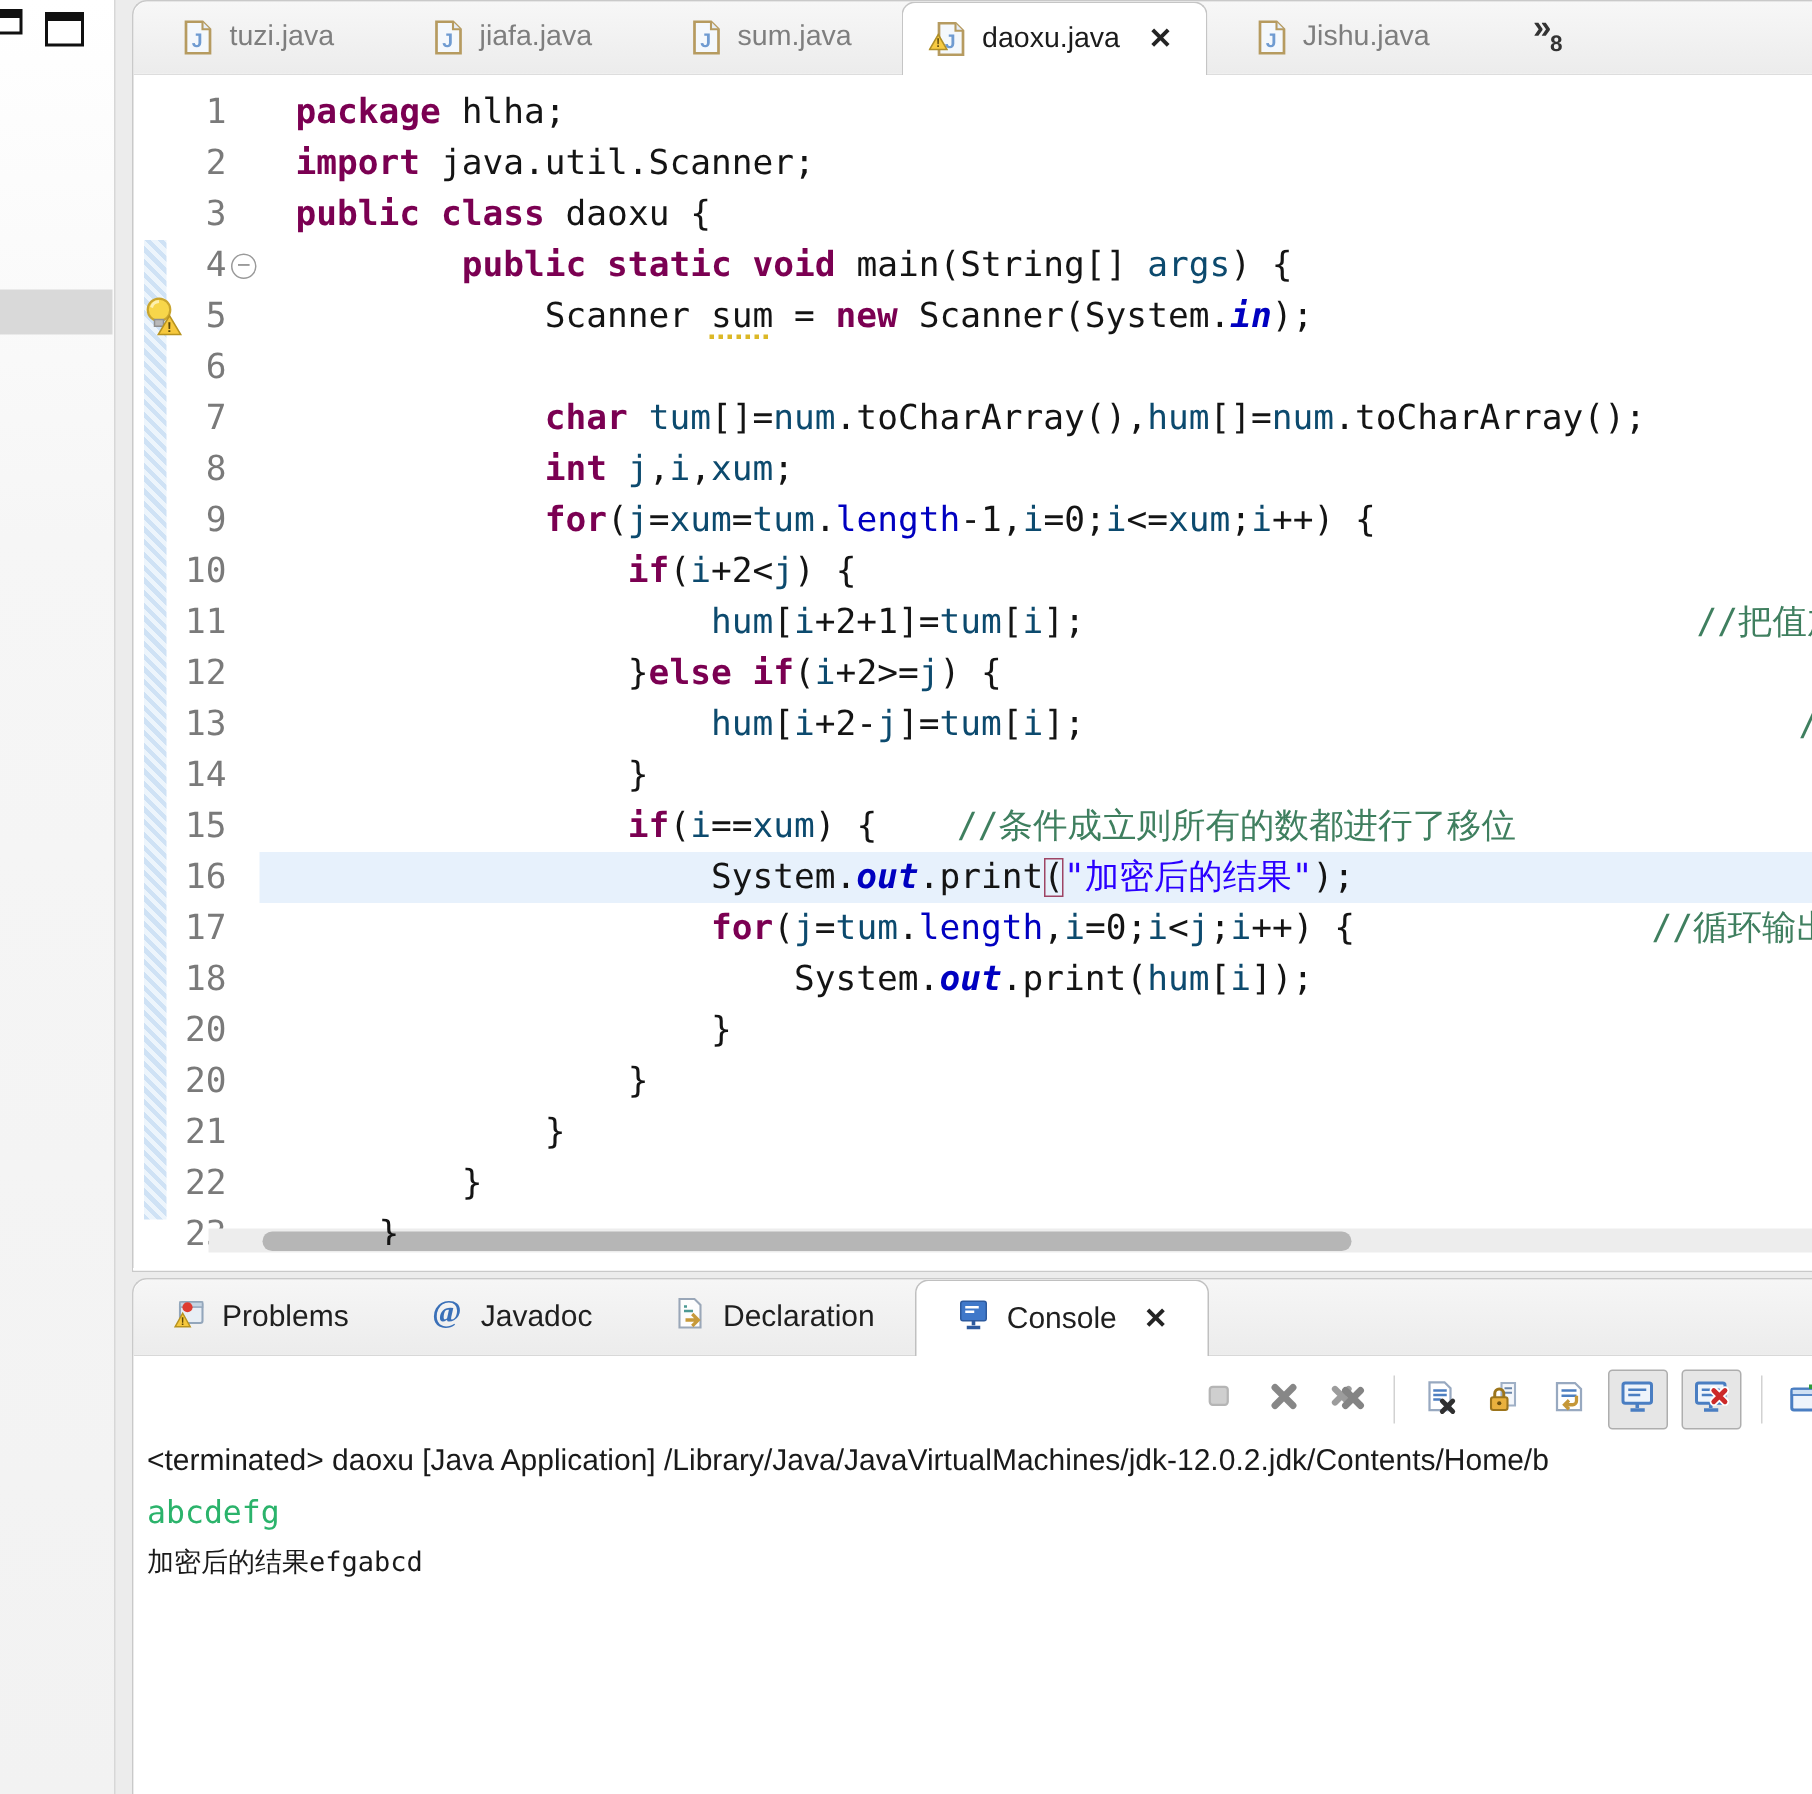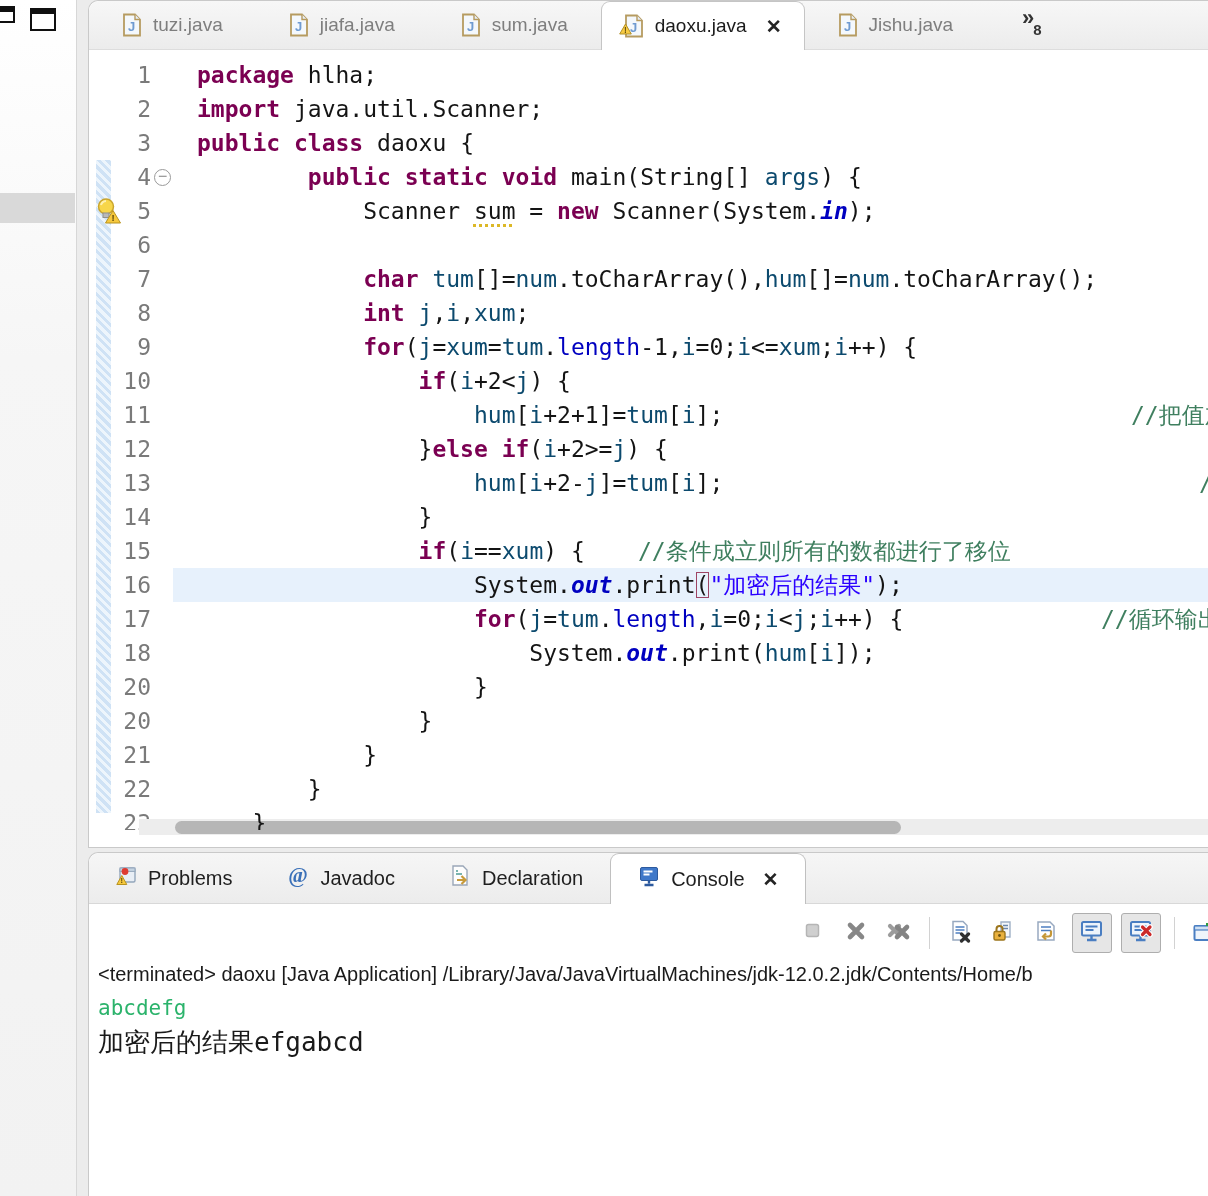--- a/index.html
+++ b/index.html
@@ -53,21 +53,21 @@
   .btab.active{background:#fff;border:1px solid #c0c0c0;border-bottom:none;border-radius:9px 9px 0 0;margin-bottom:-1px;z-index:6;text-align:center;}
   .console-body{position:absolute;left:0;top:50px;right:0;bottom:0;background:#fff;}
   .console-toolbar{position:absolute;top:8px;right:-14px;display:flex;align-items:center;gap:9px;height:44px;z-index:2;}
   .tbtn{display:inline-flex;align-items:center;justify-content:center;width:34px;height:34px;border-radius:3px;}
   .tbtn.pressed{background:#e6e6e6;border:1px solid #aeaeae;width:40px;height:40px;box-sizing:border-box;}
   .tsep{width:1px;height:32px;background:#d2d2d2;margin:0 4px;}
   .console-text{position:absolute;left:9px;top:54px;right:12px;}
   .cline{margin:0;line-height:34px;}
   .cline.header{font-family:"Liberation Sans",sans-serif;font-size:20px;color:#1a1a1a;white-space:pre;}
   .cline.stdin{font-family:"DejaVu Sans Mono","Liberation Mono",monospace;font-size:21px;color:#2bb36b;}
-  .cline.stdout{font-family:"DejaVu Sans Mono","Liberation Mono",monospace;font-size:26px;color:#1a1a1a;}
+  .cline.stdout{font-family:"DejaVu Sans Mono","Liberation Mono",monospace;font-size:18px;color:#1a1a1a;}
 </style>
 </head>
 <body>
 
 <div class="left-strip">
   <div class="win-icon a"></div>
   <div class="win-icon b"></div>
   <div class="strip-slot"></div>
 </div>
 

